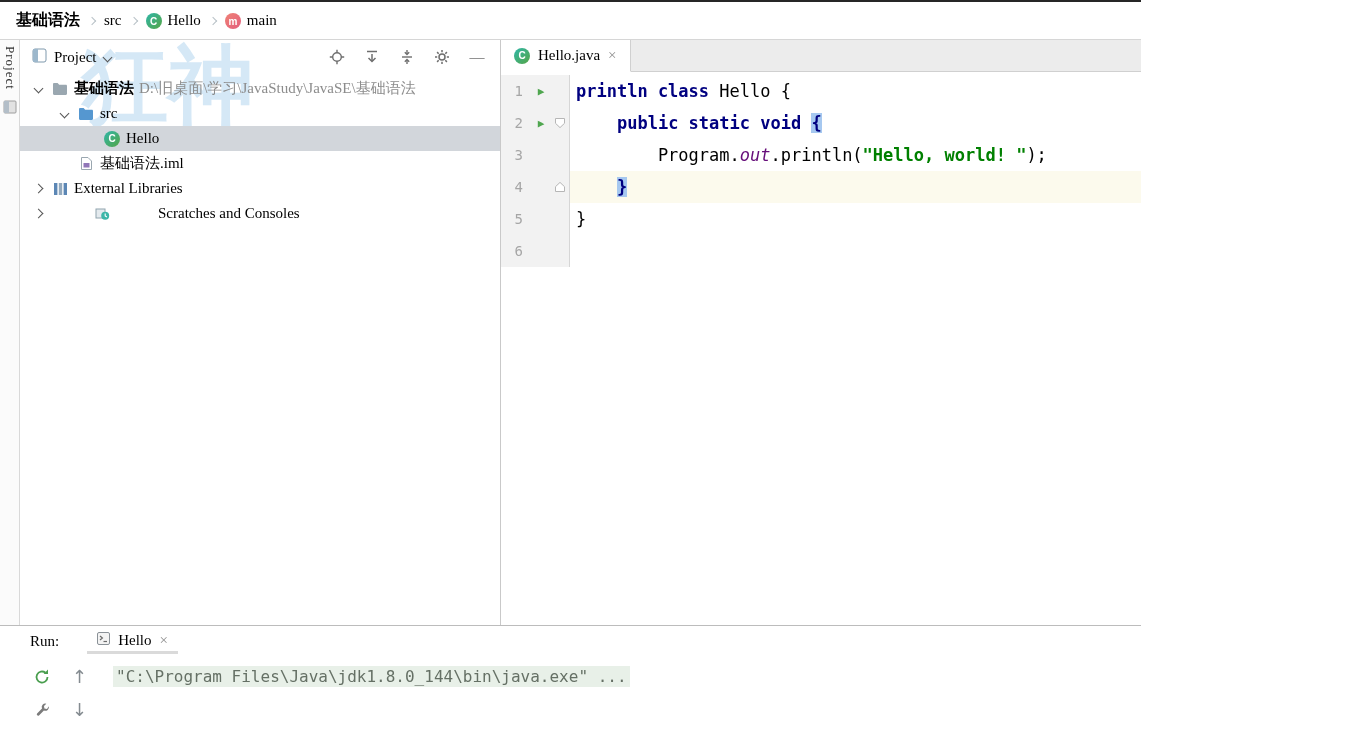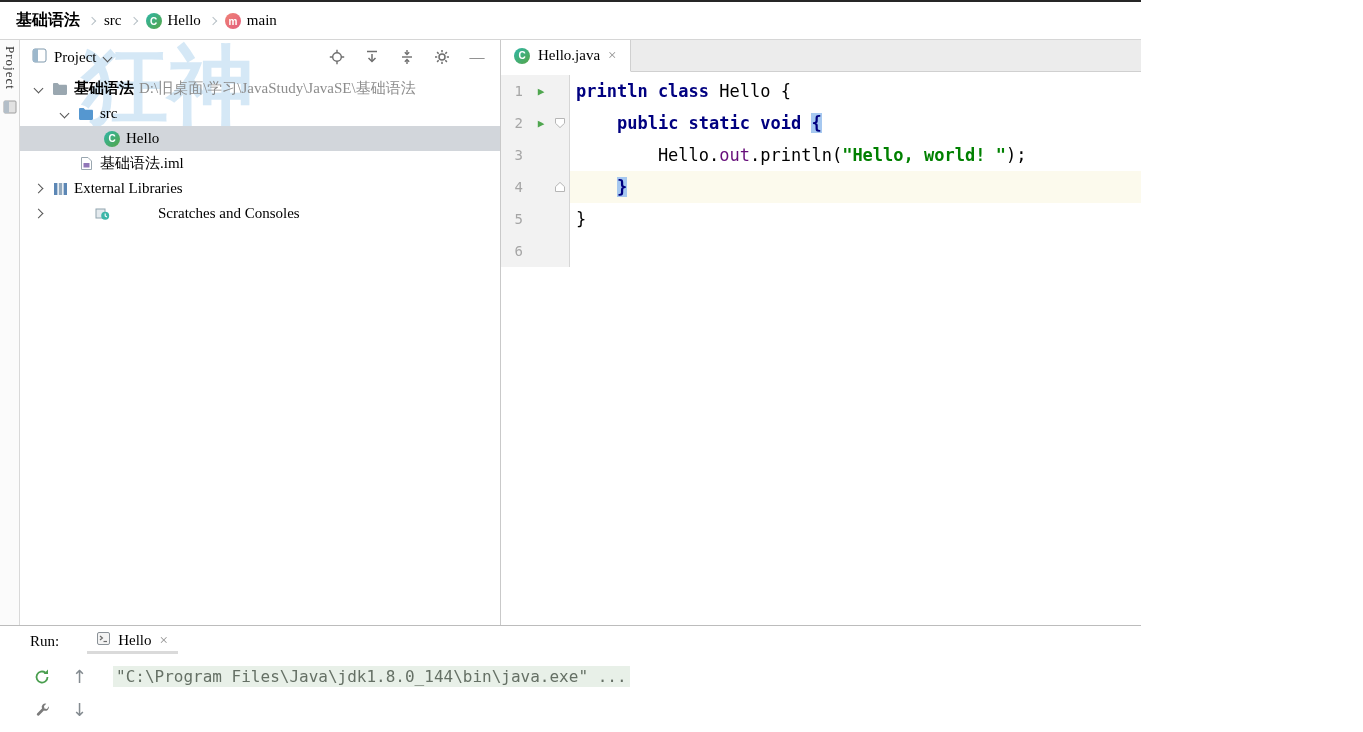--- a/index.html
+++ b/index.html
@@ -52,21 +52,21 @@
   .code-line.caret{background:#fcfaed}
   .gutter{flex:0 0 68px;display:flex;align-items:center;background:#f2f2f2;border-right:1px solid #d6d6d6}
   .ln-num{width:30px;text-align:right;padding-right:8px;color:#a6a6a6;font-size:14px}
   .ln-run{width:20px;text-align:center;color:#4fa64f;font-size:11px;cursor:pointer}
   .ln-fold{width:18px;display:inline-flex;align-items:center;justify-content:center;cursor:pointer}
   .line-text{flex:1;display:flex;align-items:center;padding-left:6px;white-space:pre;cursor:text}
   .line-text span{white-space:pre}
   .tok-kw{color:#000080;font-weight:bold}
   .tok-pl{color:#000}
   .tok-str{color:#008000;font-weight:bold}
-  .tok-fld{color:#660e7a;}
+  .tok-fld{color:#660e7a;font-style:italic}
   .tok-brh{color:#000080;font-weight:bold;background:#a6c8f0}
 
   
   .run-panel{flex:0 0 107px;border-top:1px solid #bcbcbc;display:flex;flex-direction:column;background:#fff}
   .run-tab-row{flex:0 0 30px;display:flex;align-items:center;padding-left:30px;gap:28px;font-size:15px}
   .run-tab{display:flex;align-items:center;gap:8px;padding:3px 10px 2px;border-bottom:3px solid #dadada;cursor:pointer}
   .run-body{flex:1;display:flex;min-height:0}
   .run-toolbar{flex:0 0 74px;margin-left:24px;margin-top:4px;display:grid;grid-template-columns:37px 37px;grid-auto-rows:33px;justify-items:center;align-items:center}
   .run-toolbar>span{display:inline-flex;align-items:center;justify-content:center;cursor:pointer}
   .arrow-glyph{color:#848b90;font-size:18px;font-family:"DejaVu Sans",sans-serif}
@@ -256,21 +256,21 @@
               </span>
             </div>
             <div class="line-text"><span class="tok-pl">    </span><span class="tok-kw">public static void </span><span class="tok-brh">{</span></div>
           </div>
           <div class="code-line">
             <div class="gutter">
               <span class="ln-num">3</span>
               <span class="ln-run"></span>
               <span class="ln-fold"></span>
             </div>
-            <div class="line-text"><span class="tok-pl">        Hello.</span><span class="tok-fld">out</span><span class="tok-pl">.println(</span><span class="tok-str">"Hello, world! "</span><span class="tok-pl">);</span></div>
+            <div class="line-text"><span class="tok-pl">        Program.</span><span class="tok-fld">out</span><span class="tok-pl">.println(</span><span class="tok-str">"Hello, world! "</span><span class="tok-pl">);</span></div>
           </div>
           <div class="code-line caret">
             <div class="gutter">
               <span class="ln-num">4</span>
               <span class="ln-run"></span>
               <span class="ln-fold">
                 <svg width="12" height="12">
                   <path d="M6 1.4l4.5 4.3v4.8h-9V5.7z" fill="#fff" stroke="#b6b6b6"></path>
                 </svg>
               </span>

